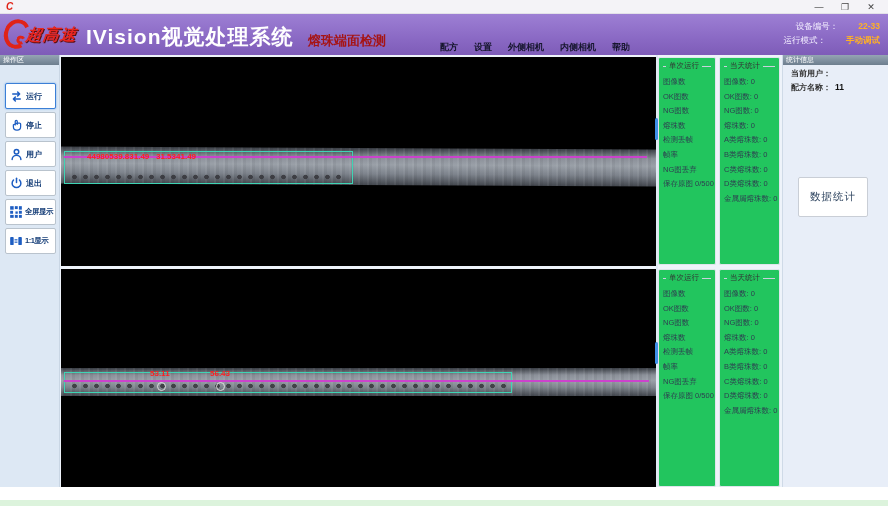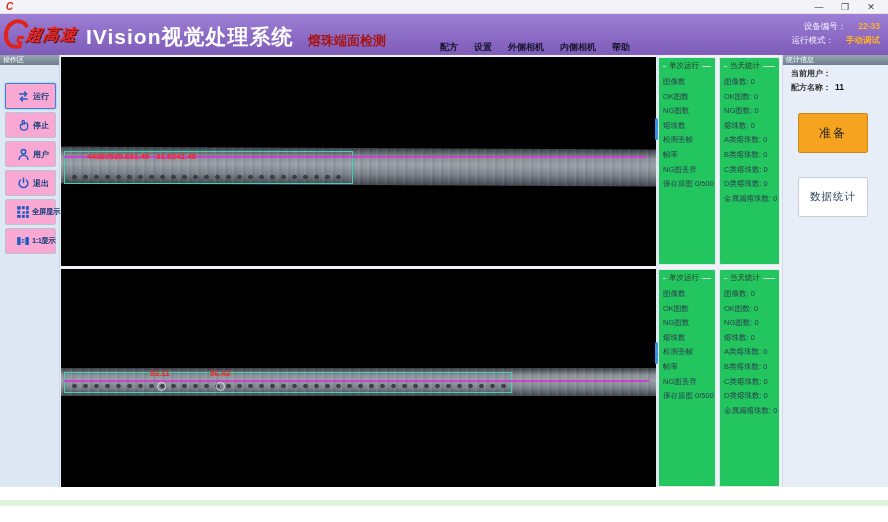--- a/index.html
+++ b/index.html
@@ -30,36 +30,36 @@
   .brand { position:absolute; left:26px; top:11px; font-size:16px; font-weight:bold;
            font-style:italic; color:#e8251f; letter-spacing:1px;
            text-shadow:1px 1px 0 #5a1010; transform:skewX(-8deg); }
   .app-title { position:absolute; left:86px; top:9px; font-size:21px; font-weight:bold;
                color:#ffffff; letter-spacing:1px; }
   .subtitle { position:absolute; left:308px; top:18px; font-size:13px; font-weight:bold;
               color:#a61414; }
   .menu { position:absolute; left:440px; top:27px; display:flex; gap:16px; }
   .menu-item { font-size:9px; font-weight:bold; color:#16162e; cursor:default; }
   .devinfo { position:absolute; right:8px; top:5px; text-align:left; }
-  .devinfo .row { display:flex; justify-content:flex-end; gap:12px; line-height:14px; }
+  .devinfo .row { display:flex; justify-content:flex-end; gap:20px; line-height:14px; }
   .devinfo .lbl { font-size:8.5px; color:#f3eeff; }
   .devinfo .val { font-size:8.5px; color:#ffb125; font-weight:bold; }
 
   
   .main-bg { position:absolute; left:0; top:55px; width:888px; height:432px;
              background:#eef3fa; }
 
   
   .sidebar { position:absolute; left:0; top:55px; width:60px; height:432px;
              background:#dde8f4; border-right:1px solid #c9d6e4; }
   .panel-header { height:10px; background:linear-gradient(180deg,#95a5b4,#6d7e8e);
                   color:#fff; font-size:7px; line-height:10px; padding-left:3px; }
-  .side-btn { position:absolute; left:5px; width:51px; height:26px; background:#f9a8d4;
+  .side-btn { position:absolute; left:5px; width:51px; height:26px; background:#ffffff;
               border:1px solid #b9c3cd; border-radius:2px; display:flex;
-              align-items:center; justify-content:flex-start; gap:2px; padding-left:10px;
+              align-items:center; justify-content:flex-start; gap:2px; padding-left:3px;
               cursor:default; }
   .side-btn.active { border:1px solid #3b7fd6; box-shadow:0 0 2px #6ba6e8; }
   .side-btn svg { flex:0 0 auto; }
   .side-btn .lb { font-size:8px; color:#143d77; font-weight:bold; white-space:nowrap; }
   .side-btn .lb.small { font-size:7.5px; letter-spacing:-0.5px; }
 
   
   .camera { position:absolute; left:61px; width:595px; background:#000; overflow:hidden; }
   .cam1 { top:57px; height:209px; }
   .cam2 { top:269px; height:218px; }
@@ -322,19 +322,18 @@
   <div class="info-panel">
     <div class="panel-header">统计信息</div>
     <div class="info-field">
       <span class="lbl">当前用户：</span>
       <span class="val"></span>
     </div>
     <div class="info-field">
       <span class="lbl">配方名称：</span>
       <span class="val">11</span>
     </div>
-    <div class="btn-prepare">准备</div>
     <div class="btn-datastats">数据统计</div>
   </div>
 
   <div class="footer-green"></div>
 
 </div>
 
 </body></html>

